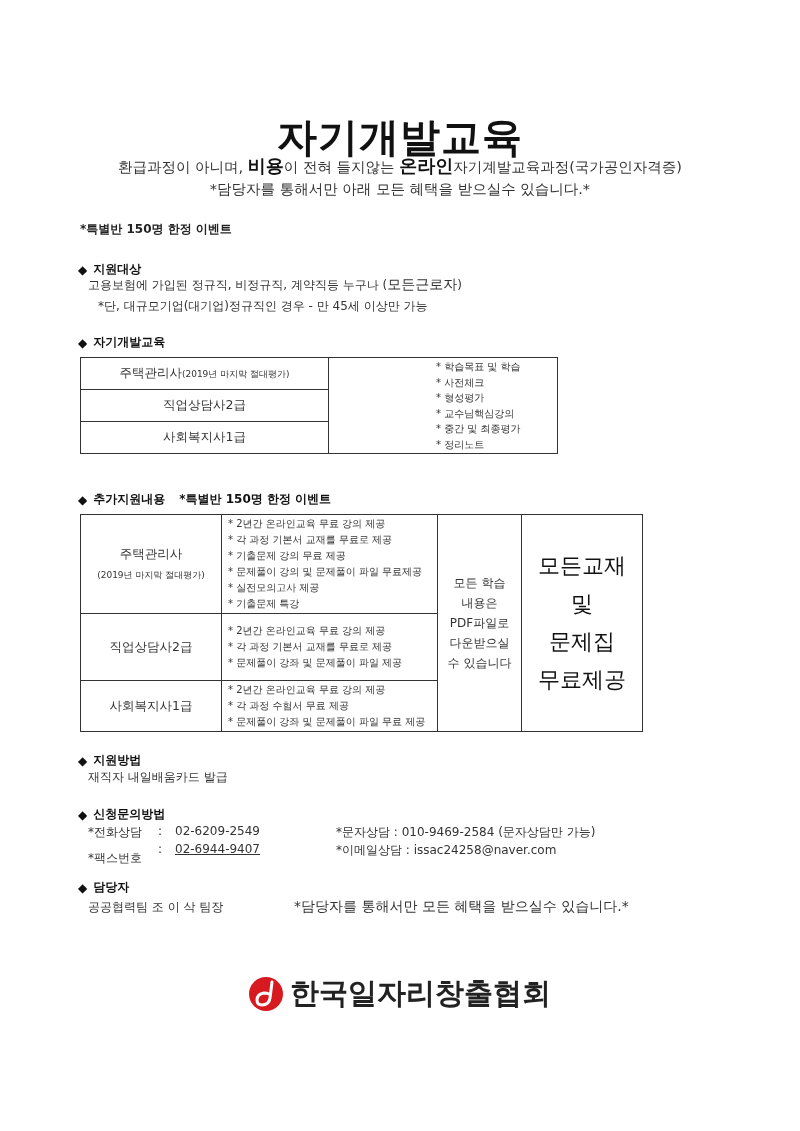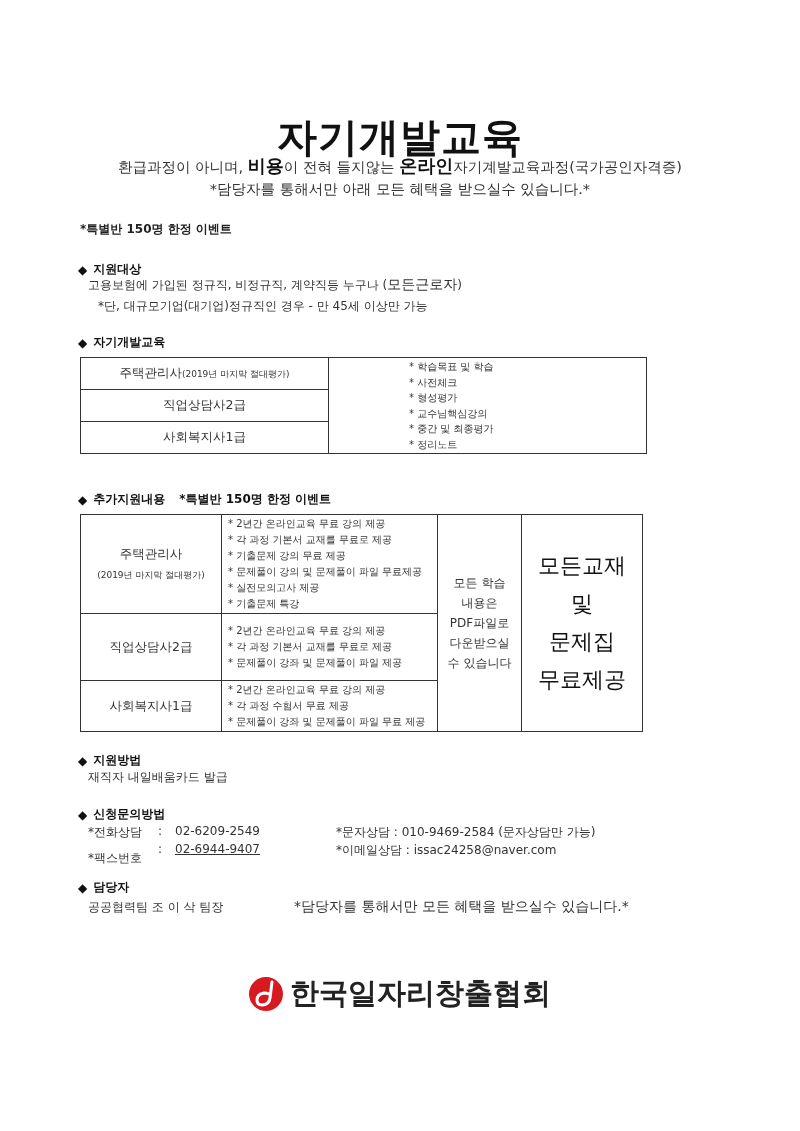--- a/index.html
+++ b/index.html
@@ -29,24 +29,24 @@
     }
     .sec-h {
       left: 78px; font-size: 12px; font-weight: bold; color: #111;
       display: flex; align-items: center;
     }
     .sec-h .diamond { font-size: 12px; margin-right: 6px; }
     .line { font-size: 12px; color: #333; }
     .line .big { font-size: 14px; }
     table { border-collapse: collapse; }
     td { border: 1px solid #333; vertical-align: middle; }
-    .t1 { left: 80px; top: 357px; width: 567px; height: 95px; }
+    .t1 { left: 80px; top: 357px; width: 478px; height: 95px; }
     .t1 td.name { width: 248px; height: 32px; text-align: center; font-size: 12.5px; color: #333; }
     .t1 td.name small { font-size: 9px; }
-    .t1 td.list { padding-left: 80px; font-size: 10px; color: #333; line-height: 15.5px; }
+    .t1 td.list { padding-left: 107px; font-size: 10px; color: #333; line-height: 15.5px; }
     .t2 { left: 80px; top: 514px; width: 563px; height: 217px; }
     .t2 td.name { width: 141px; text-align: center; font-size: 12.5px; color: #333; }
     .t2 td.name small { font-size: 9px; display: block; margin-top: 6px; }
     .t2 td.list { width: 216px; padding-left: 6px; font-size: 10px; color: #333; line-height: 16px; }
     .t2 td.pdf { width: 84px; text-align: center; font-size: 12px; color: #333; line-height: 20px; }
     .t2 td.free { text-align: center; font-size: 22px; color: #111; line-height: 38px; }
     .contact { font-size: 12px; color: #333; }
     .logo {
       left: 248px; top: 974px; display: flex; align-items: center;
     }

